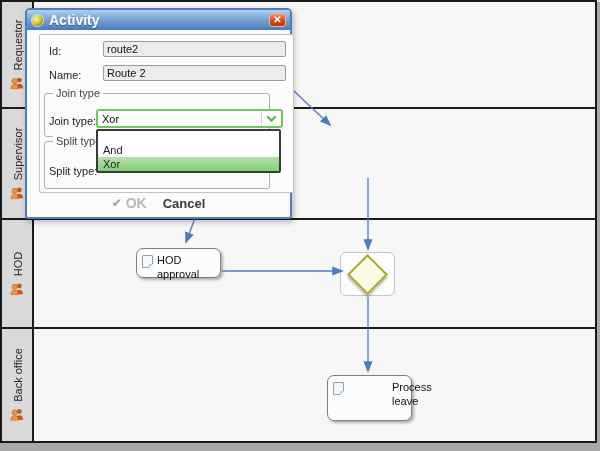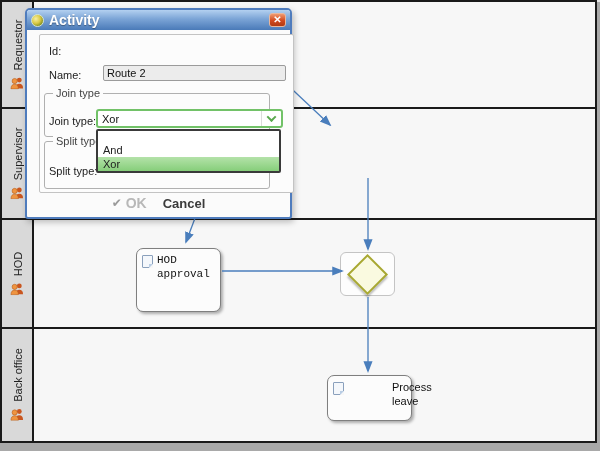--- a/index.html
+++ b/index.html
@@ -26,21 +26,21 @@
   
   .task { position:absolute; background:#fcfcfc; border:1px solid #7f7f7f; border-radius:7px;
           box-shadow:2px 2px 3px rgba(0,0,0,0.30); padding:5px 5px;
           display:flex; align-items:flex-start; gap:4px; z-index:2; }
   .task-label { font-size:11px; color:#111; line-height:1.25; }
   .doc-icon { position:relative; width:11px; height:13px; background:#f4f7fb;
               border:1px solid #8aa0bc; border-radius:1px; flex:0 0 auto; margin-top:1px; }
   .doc-icon::after { content:""; position:absolute; right:-1px; bottom:-1px;
               border-top:4px solid #b9cde4; border-right:4px solid #f7f7f7; }
   .node-supervisor { left:326px; top:130px; width:84px; height:47px; }
-  .node-hod        { left:136px; top:248px; width:85px; height:64px;font-family:Liberation Mono, monospace; }
+  .node-hod        { left:136px; top:248px; width:85px; height:30px; }
   .node-process    { left:327px; top:375px; width:85px; height:46px;gap:48px; }
 
   .gateway { position:absolute; left:340px; top:252px; width:55px; height:44px;
              background:#fdfdfd; border:1px solid #c4c4c4; border-radius:6px; z-index:2; }
   .diamond { position:absolute; left:12px; top:7px; width:29px; height:29px;
              transform:rotate(45deg); background:#fafae0; border:2px solid #a8a832;
              box-shadow:2px 2px 2px rgba(0,0,0,0.25); }
 
   
   .connectors { position:absolute; left:0; top:0; width:600px; height:451px;
@@ -204,20 +204,21 @@
 
   <div class="dialog">
     <div class="titlebar">
       <span class="title-icon"></span>
       <span class="title-text">Activity</span>
       <span class="close-btn">✕</span>
     </div>
 
     <div class="dlg-panel">
       <span class="fld-label lbl-id">Id:</span>
+      <input class="txt-input inp-id" value="route2" style="">
 
       <span class="fld-label lbl-name">Name:</span>
       <input class="txt-input inp-name" value="Route 2" style="">
 
       <div class="groupbox grp-join">
         <span class="group-legend">Join type</span>
       </div>
       <span class="grp-label join-label">Join type:</span>
 
       <div class="groupbox grp-split">

